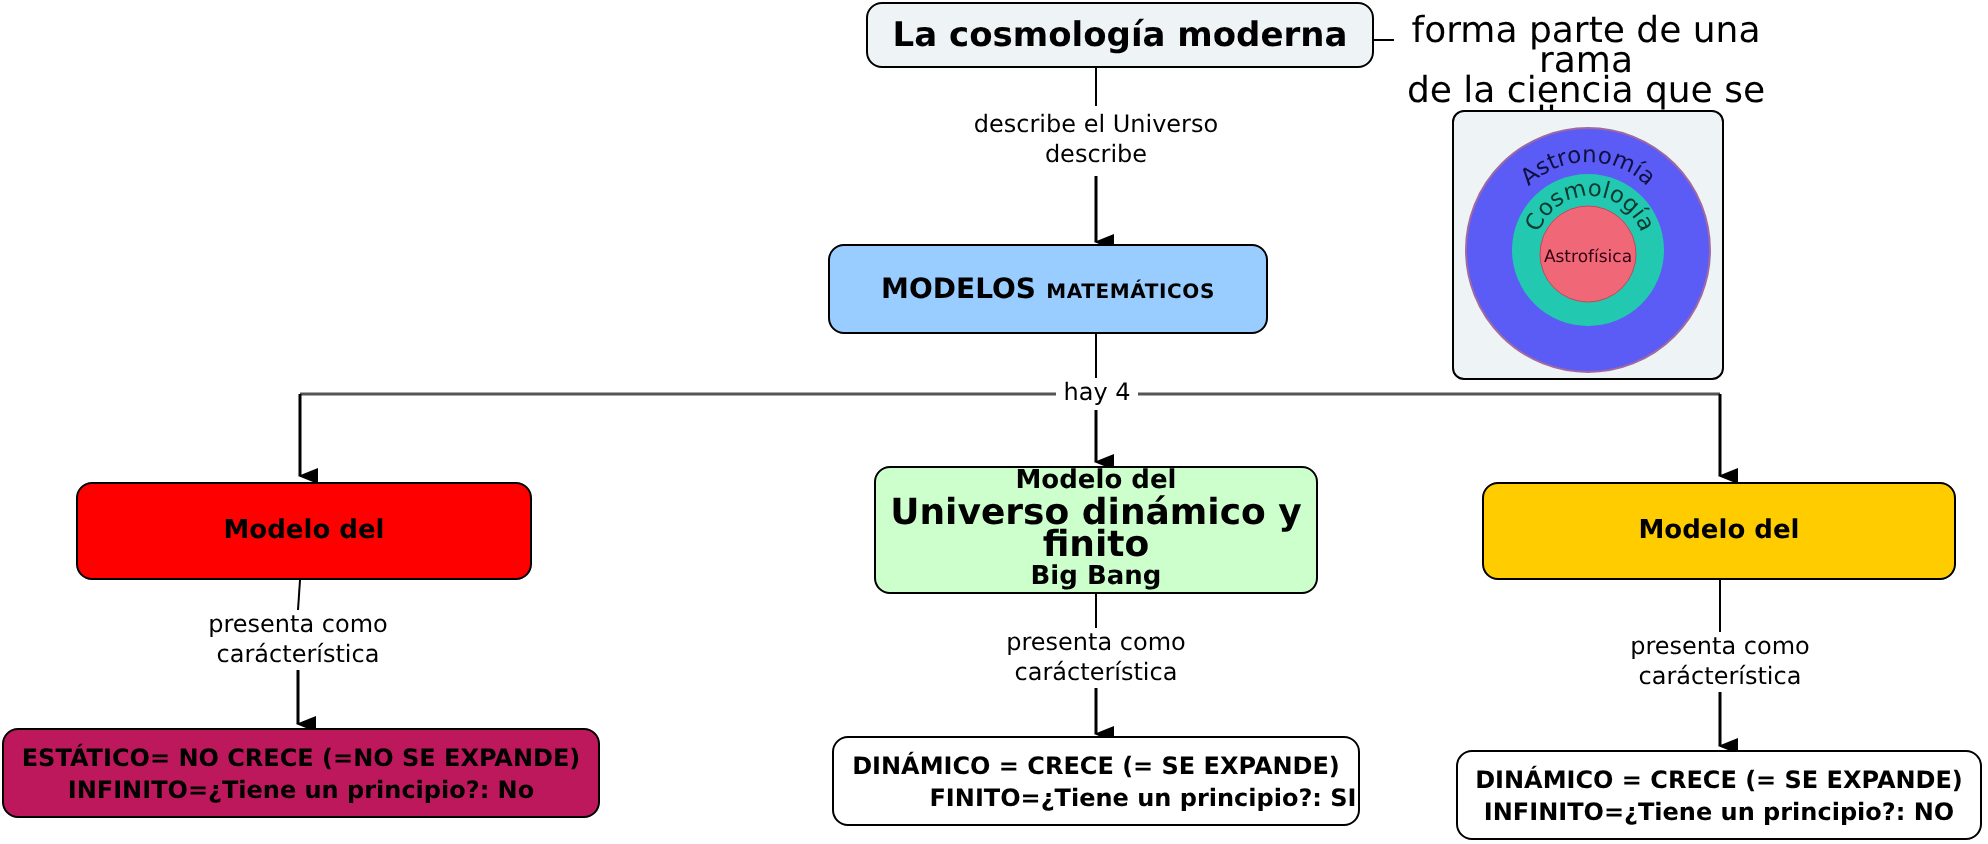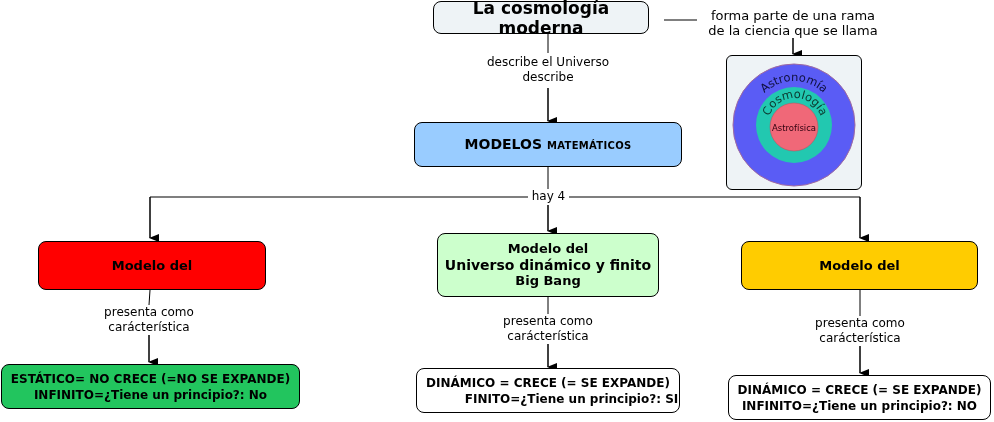--- a/index.html
+++ b/index.html
@@ -38,25 +38,25 @@
   <line x1="150" y1="290" x2="149" y2="305" stroke="#000" stroke-width="1"></line>
   <line x1="149" y1="334" x2="149" y2="362" stroke="#000" stroke-width="1.5" marker-end="url(#arr)"></line>
 
   <line x1="548" y1="297" x2="548" y2="315" stroke="#000" stroke-width="1"></line>
   <line x1="548" y1="343" x2="548" y2="367" stroke="#000" stroke-width="1.5" marker-end="url(#arr)"></line>
 
   <line x1="860" y1="290" x2="860" y2="316" stroke="#000" stroke-width="1"></line>
   <line x1="860" y1="346" x2="860" y2="373" stroke="#000" stroke-width="1.5" marker-end="url(#arr)"></line>
 </svg>
 
-<div class="node" style="left:433px;top:1px;width:216px;height:33px;background:#eef3f6;">
+<div class="node" style="left:433px;top:1px;width:254px;height:33px;background:#eef3f6;">
   <span class="b" style="font-size:17px;">La cosmología moderna</span>
 </div>
 
-<div class="lbl" style="left:698px;top:8px;width:190px;font-size:13px;">
+<div class="lbl" style="left:698px;top:8px;width:190px;font-size:18px;">
   <div>forma parte de una rama</div>
   <div>de la ciencia que se llama</div>
 </div>
 
 <div class="node" style="left:726px;top:55px;width:136px;height:135px;background:#eef3f6;border-radius:6px;">
   <svg width="128" height="128" viewBox="0 0 128 128">
     <defs>
       <path id="arcA" d="M 22,64 A 42,42 0 0 1 106,64"></path>
       <path id="arcC" d="M 38,66 A 27,27 0 0 1 92,66"></path>
     </defs>
@@ -71,44 +71,44 @@
     </text>
     <text x="64" y="72" text-anchor="middle" font-family="DejaVu Sans, sans-serif" font-size="8.5" fill="#300010">Astrofísica</text>
   </svg>
 </div>
 
 <div class="lbl" style="left:472px;top:55px;width:152px;">
   <div>describe el Universo</div>
   <div>describe</div>
 </div>
 
-<div class="node" style="left:414px;top:122px;width:268px;height:45px;background:#99ccff;">
+<div class="node" style="left:414px;top:122px;width:220px;height:45px;background:#99ccff;">
   <div style="line-height:17px;">
     <span class="b" style="font-size:14px;">MODELOS</span>
     <span class="b sc">MATEMÁTICOS</span>
   </div>
 </div>
 
 <div class="lbl" style="left:528px;top:189px;width:41px;">hay 4</div>
 
 <div class="node" style="left:38px;top:241px;width:228px;height:49px;background:#ff0000;">
   <div class="b" style="font-size:13px;line-height:16px;">Modelo del</div>
 </div>
 <div class="lbl" style="left:90px;top:305px;width:118px;">
   <div>presenta como</div>
   <div>carácterística</div>
 </div>
-<div class="node" style="left:1px;top:364px;width:299px;height:45px;background:#22c55e;">
+<div class="node" style="left:1px;top:364px;width:299px;height:45px;background:#be185d;">
   <div class="b" style="font-size:12px;line-height:16px;">ESTÁTICO= NO CRECE (=NO SE EXPANDE)</div>
   <div class="b" style="font-size:12px;line-height:16px;">INFINITO=¿Tiene un principio?: No</div>
 </div>
 
 <div class="node" style="left:437px;top:233px;width:222px;height:64px;background:#ccffcc;">
   <div class="b" style="font-size:13px;line-height:16px;">Modelo del</div>
-  <div class="b" style="font-size:14px;line-height:16px;">Universo dinámico y finito</div>
+  <div class="b" style="font-size:18px;line-height:16px;">Universo dinámico y finito</div>
   <div class="b" style="font-size:13px;line-height:16px;">Big Bang</div>
 </div>
 <div class="lbl" style="left:489px;top:314px;width:118px;">
   <div>presenta como</div>
   <div>carácterística</div>
 </div>
 <div class="node" style="left:416px;top:368px;width:264px;height:45px;background:#fff;">
   <div class="b" style="font-size:12px;line-height:16px;">DINÁMICO = CRECE (= SE EXPANDE)</div>
   <div class="b" style="font-size:12px;line-height:16px;margin-left:47px;">FINITO=¿Tiene un principio?: SI</div>
 </div>

